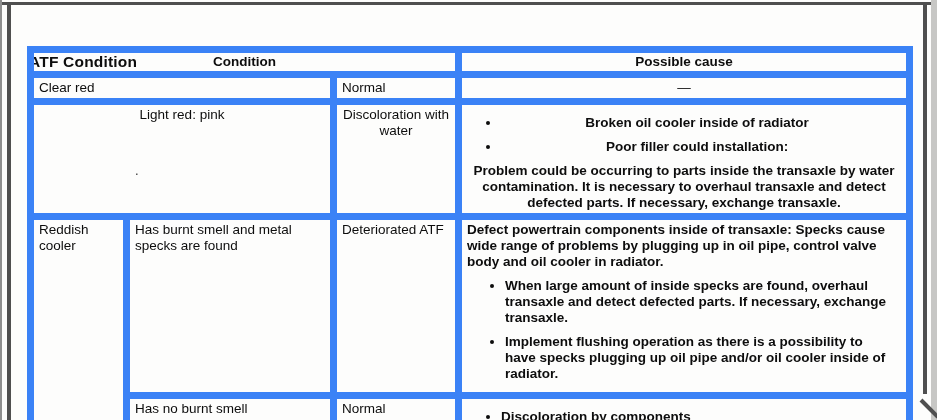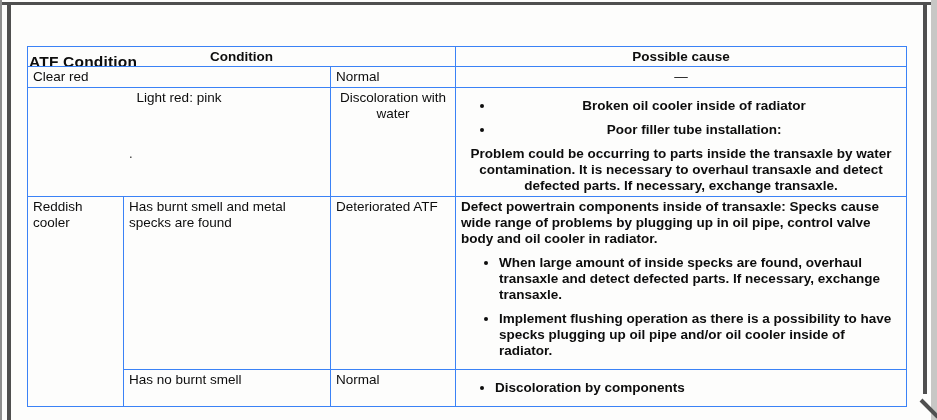--- a/index.html
+++ b/index.html
@@ -36,21 +36,21 @@
 
   table.atf-table {
     position: absolute; left: 27px; top: 46px;
     width: 879px;
     border-collapse: collapse;
     table-layout: fixed;
     font-size: 13.5px;
     line-height: 16px;
   }
   .atf-table th, .atf-table td {
-    border: 1px solid #3b82f6;
+    border: 7px solid #3b82f6;
     padding: 2px 5px;
     vertical-align: top;
     overflow: hidden;
   }
   .atf-table th {
     text-align: center;
     vertical-align: middle;
     font-weight: 700;
     height: 20px;
     padding: 1px 4px;
@@ -113,21 +113,21 @@
 
       <tr class="r2">
         <td colspan="2" class="rel">
           <span>Light red: pink</span>
           <span class="stray-dot">.</span>
         </td>
         <td>Discoloration with water</td>
         <td>
           <ul class="bullets">
             <li>Broken oil cooler inside of radiator</li>
-            <li>Poor filler tube installation:</li>
+            <li>Poor filler could installation:</li>
           </ul>
           <div class="note">Problem could be occurring to parts inside the transaxle by water contamination. It is necessary to overhaul transaxle and detect defected parts. If necessary, exchange transaxle.</div>
         </td>
       </tr>
 
       <tr class="r3">
         <td rowspan="2">Reddish cooler</td>
         <td>Has burnt smell and metal specks are found</td>
         <td>Deteriorated ATF</td>
         <td>

